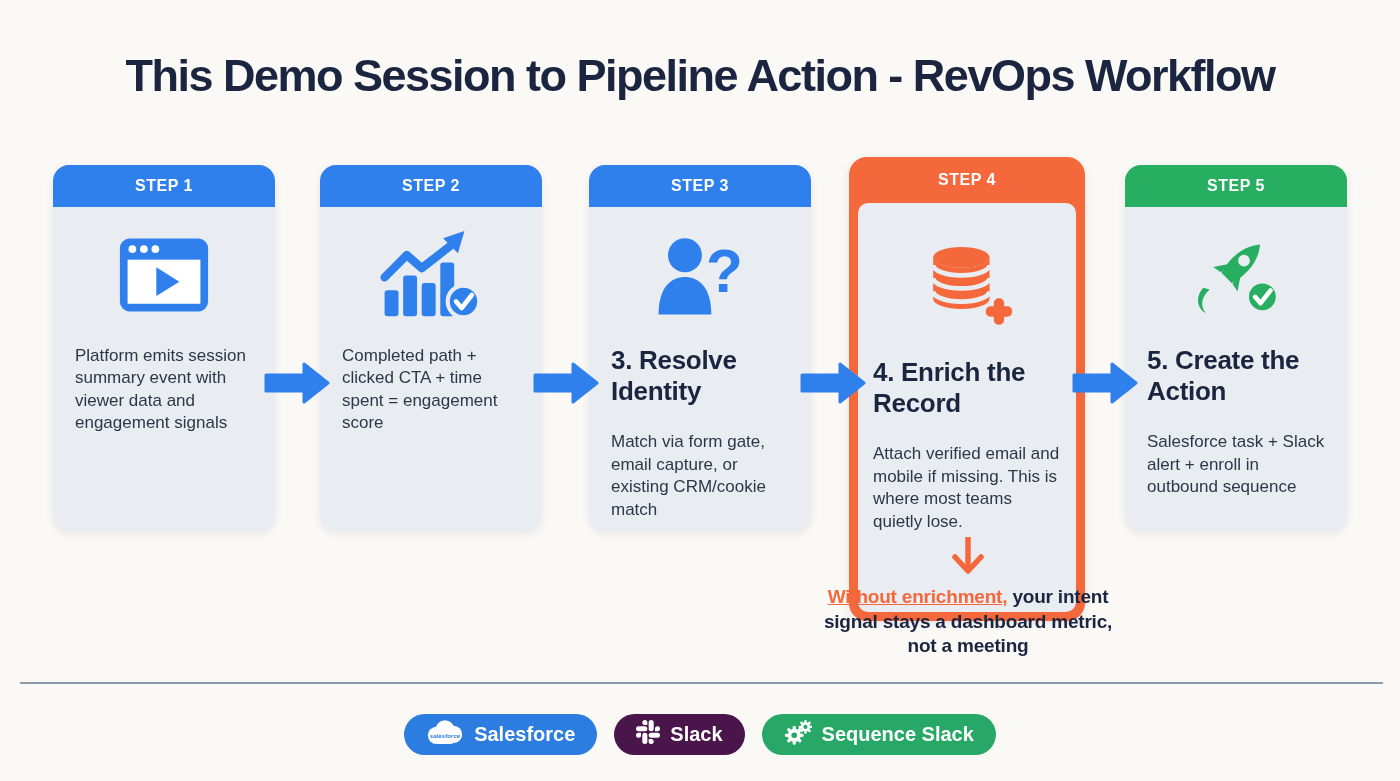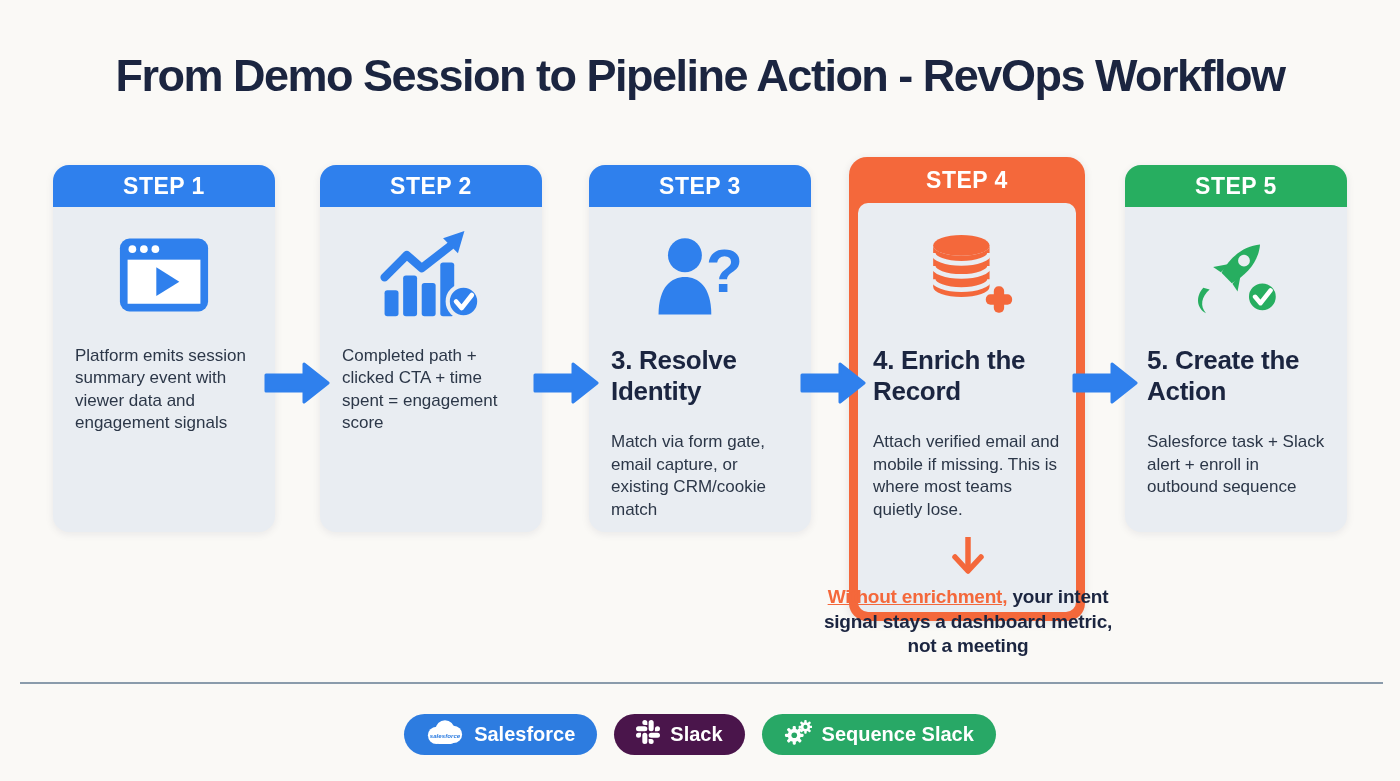--- a/index.html
+++ b/index.html
@@ -16,21 +16,21 @@
   }
   
   .card {
     position:absolute; top:165px; width:222px; height:367px;
     background:#e9edf2; border-radius:16px;
     box-shadow:0 2px 8px rgba(20,30,60,0.08);
   }
   .card-header {
     height:42px; border-radius:16px 16px 0 0;
     display:flex; align-items:center; justify-content:center;
-    color:#ffffff; font-size:23px; font-weight:700; letter-spacing:0.5px;
+    color:#ffffff; font-size:16px; font-weight:700; letter-spacing:0.5px;
   }
   .hdr-blue  { background:#2f80ed; }
   .hdr-green { background:#27ae60; }
   .card-body { padding:0 22px; }
   .icon-row { height:88px; margin-top:26px; display:flex; align-items:center; justify-content:center; }
   .step-heading {
     margin-top:24px; font-size:26px; font-weight:800;
     letter-spacing:-0.3px; line-height:1.2; color:#1b2540;
   }
   .step-desc {
@@ -43,21 +43,21 @@
   
   .card-4 {
     position:absolute; top:157px; left:849px; width:236px; height:464px;
     background:#f4683b; border-radius:18px;
     box-shadow:0 2px 8px rgba(20,30,60,0.10);
     display:flex; flex-direction:column;
   }
   .card-4 .card-header { background:transparent; height:46px; border-radius:18px 18px 0 0; }
   .card-4 .inner {
     flex:1; margin:0 9px 9px; background:#e9edf2; border-radius:10px;
-    padding:4px 15px;
+    padding:16px 15px;
   }
   
   .flow-arrow { position:absolute; top:360px; width:66px; height:46px; z-index:5; }
   .fa-1 { left:264px; } .fa-2 { left:533px; } .fa-3 { left:800px; } .fa-4 { left:1072px; }
   .warn-arrow { position:absolute; left:946px; top:536px; width:44px; height:44px; }
   
   .callout {
     position:absolute; left:810px; top:585px; width:316px;
     text-align:center; font-size:19px; font-weight:700;
     line-height:1.3; color:#1b2540; letter-spacing:-0.2px;
@@ -79,21 +79,21 @@
   }
   .pill-salesforce { background:#2d7ce0; }
   .pill-slack      { background:#4a154b; }
   .pill-seq        { background:#28a866; }
 </style>
 </head>
 <body>
 
 <div class="stage">
 
-  <h1 class="page-title">From Demo Session to Pipeline Action - RevOps Workflow</h1>
+  <h1 class="page-title">This Demo Session to Pipeline Action - RevOps Workflow</h1>
 
   <div class="card card-1">
     <div class="card-header hdr-blue">STEP 1</div>
     <div class="card-body">
       <div class="icon-row">
         <span>
           <svg width="92" height="78" viewBox="0 0 96 80">
             <rect x="2" y="2" width="92" height="76" rx="10" fill="#2f80ed"></rect>
             <circle cx="15" cy="13" r="4" fill="#fff"></circle>
               <circle cx="27" cy="13" r="4" fill="#fff"></circle>

